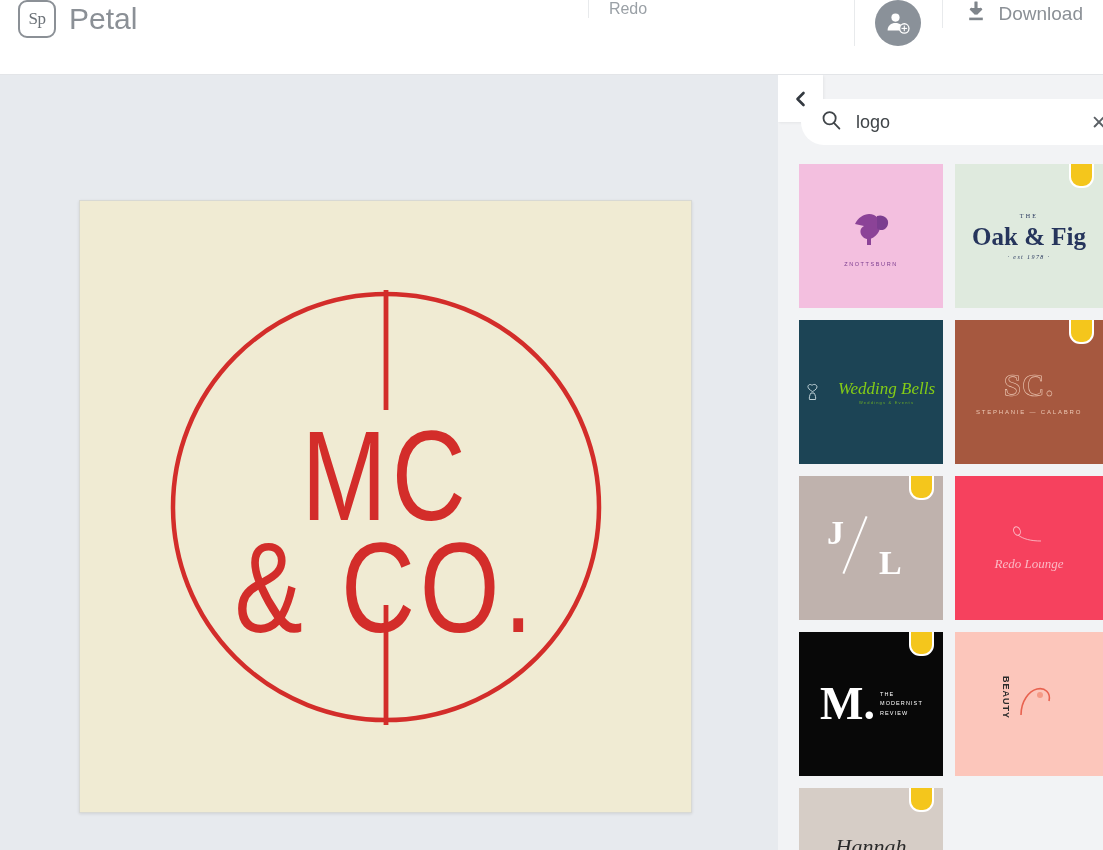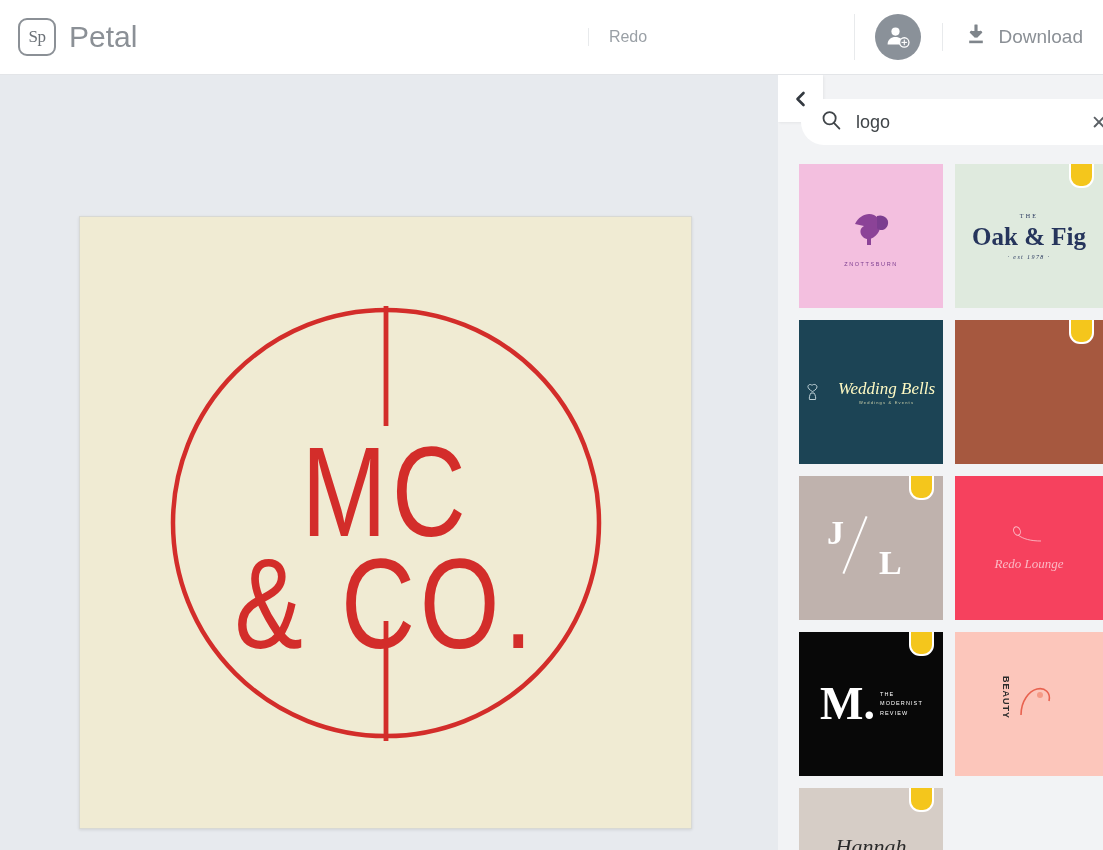--- a/index.html
+++ b/index.html
@@ -10,21 +10,21 @@
     font-family: "Liberation Sans", sans-serif;
   }
   #app { position: relative; width: 1103px; height: 850px; }
 
   
   .header {
     position: absolute; top: 0; left: 0;
     width: 1103px; height: 75px;
     background: #ffffff;
     border-bottom: 1px solid #e3e5e8;
-    display: flex; align-items: center;
+    display: flex; align-items: flex-start;
     box-sizing: border-box;
   }
   .brand {
     display: flex; align-items: center;
     padding-left: 18px; padding-right: 10px;
   }
   .sp-logo {
     width: 38px; height: 38px;
     border: 2px solid #8b9096;
     border-radius: 9px;
@@ -82,21 +82,21 @@
     background: #e7eaee;
   }
   .canvas-wrap {
     position: absolute;
     left: 79px; top: 125px;
     width: 613px; height: 613px;
     background: #f0ebd3;
     border: 1px solid #d8d9d4;
     box-shadow: 0 1px 3px rgba(0,0,0,0.10);
     box-sizing: border-box;
-    display: flex; align-items: center; justify-content: center; margin-top: 16px;
+    display: flex; align-items: center; justify-content: center;
   }
   .logo-art { display:block; }
 
   
   .panel {
     position: absolute; top: 75px; left: 778px;
     width: 325px; height: 775px;
     background: #f2f3f5;
     overflow: hidden;
   }
@@ -271,35 +271,40 @@
       <div class="tpl-card" style="background:#dfeade">
         <div class="badge"></div>
         <div class="tpl-inner" style="color:#26355c">
           <div class="t-the">THE</div>
           <div class="t-main-serif" style="font-size:25px;margin:4px 0 3px">Oak &amp; Fig</div>
           <div class="t-est">· est 1978 ·</div>
         </div>
       </div>
 
       <div class="tpl-card" style="background:#1c4455">
-        <div class="tpl-inner" style="color:#fef9c3;display:flex;align-items:center;justify-content:center;gap:9px">
+        <div class="tpl-inner" style="color:#84cc16;display:flex;align-items:center;justify-content:center;gap:9px">
           <svg width="22" height="20" viewBox="0 0 22 20">
             <path d="M10 5 C10 2.5 6.5 1.5 5 3.5 C3.5 1.5 0.5 2.8 1 5.2
                      C1.5 7.6 5.5 9.5 5.5 9.5 C5.5 9.5 10 7.5 10 5 Z" fill="none" stroke="#cfe0e4" stroke-width="0.9"></path>
             <path d="M4 11 C2.5 13 2 16 2.5 17.5 L8.5 17.5 C9 16 8.5 13 7 11 Z" fill="none" stroke="#cfe0e4" stroke-width="0.9"></path>
           </svg>
           <div>
             <div class="t-script" style="font-size:17px;line-height:1">Wedding Bells</div>
             <div style="font-size:4px;letter-spacing:1.2px;margin-top:3px;opacity:.75">Weddings &amp; Events</div>
           </div>
         </div>
       </div>
 
       <div class="tpl-card" style="background:#a6583f">
         <div class="badge"></div>
+        <div class="tpl-inner" style="color:#edc8b4">
+          <div class="t-main-serif" style="font-size:31px;line-height:1;letter-spacing:1px;
+               -webkit-text-stroke:0.6px #edc8b4;color:transparent">SC.</div>
+          <div style="font-size:6px;letter-spacing:1.8px;margin-top:8px;font-family:'Liberation Sans',sans-serif">STEPHANIE — CALABRO</div>
+        </div>
       </div>
 
 
       <div class="tpl-card" style="background:#bfb2ad">
         <div class="badge"></div>
         <div class="tpl-inner" style="position:relative;height:100%;">
           <div class="t-main-serif" style="position:absolute;left:28px;top:38px;font-size:34px;color:#fff">J</div>
           <div style="position:absolute;left:55px;top:38px;width:2px;height:62px;background:#fff;
                       transform:rotate(22deg);transform-origin:center"></div>
           <div class="t-main-serif" style="position:absolute;left:80px;top:68px;font-size:34px;color:#fff">L</div>

